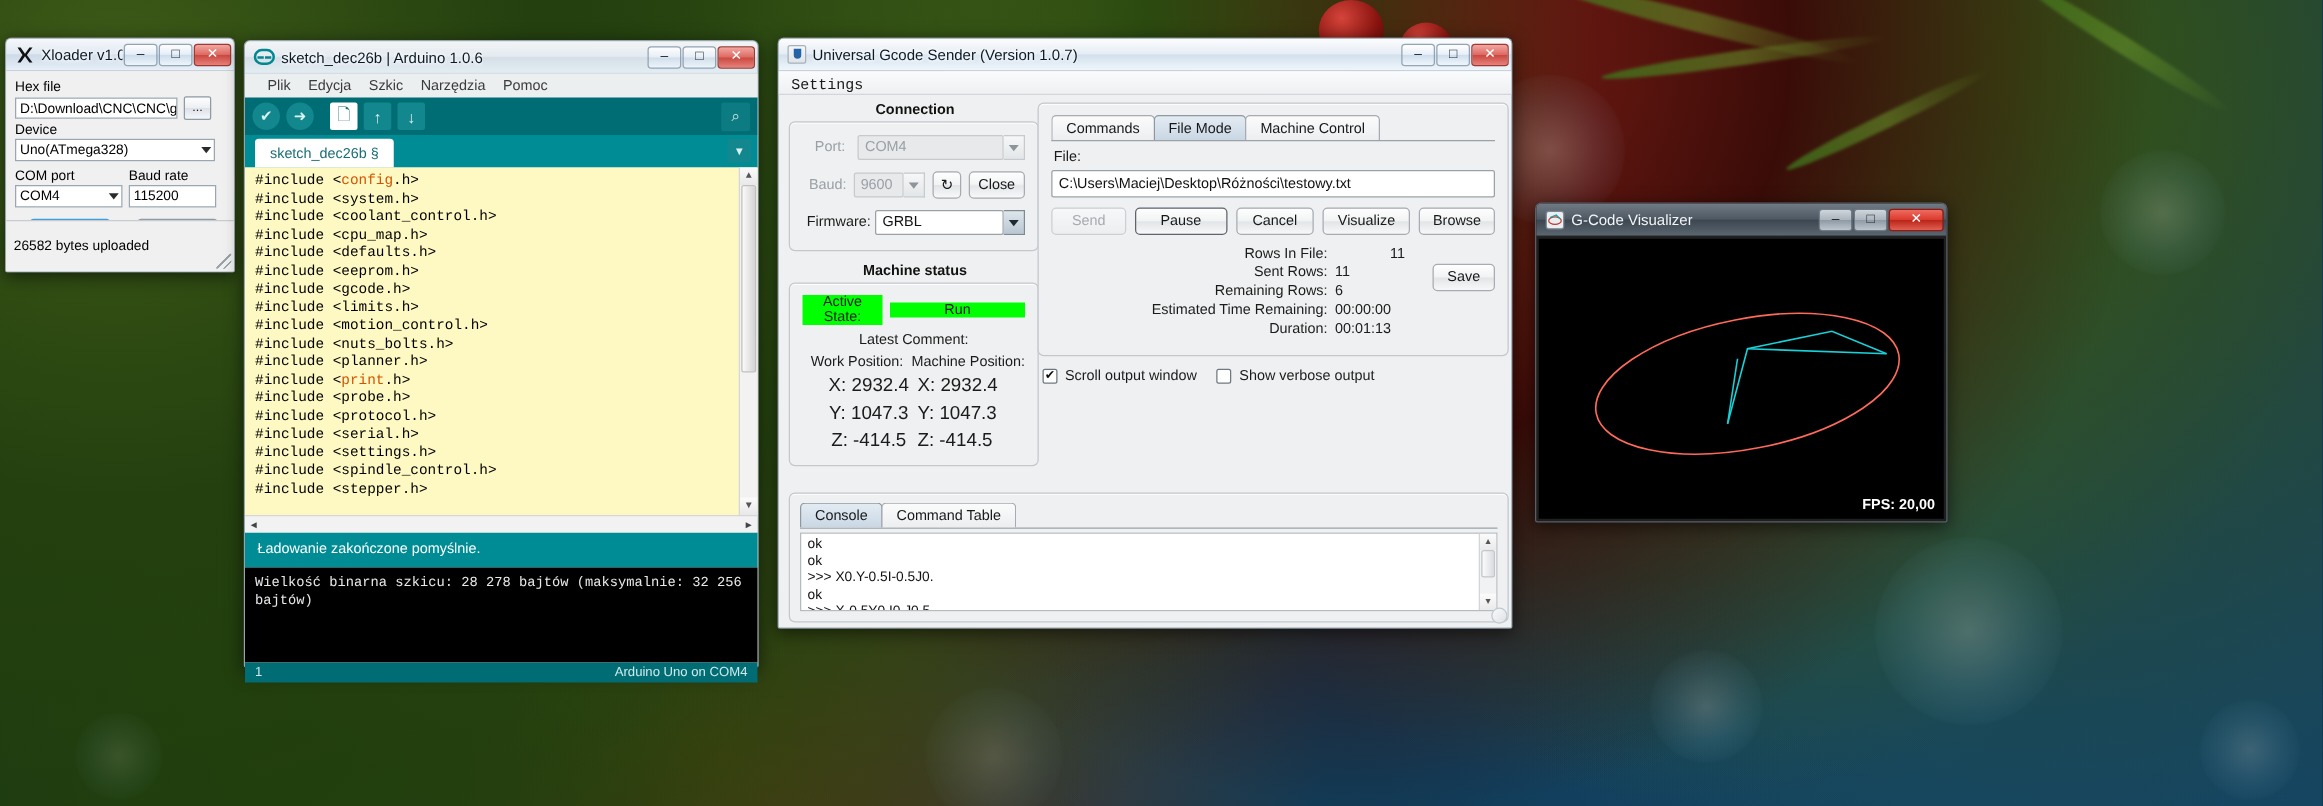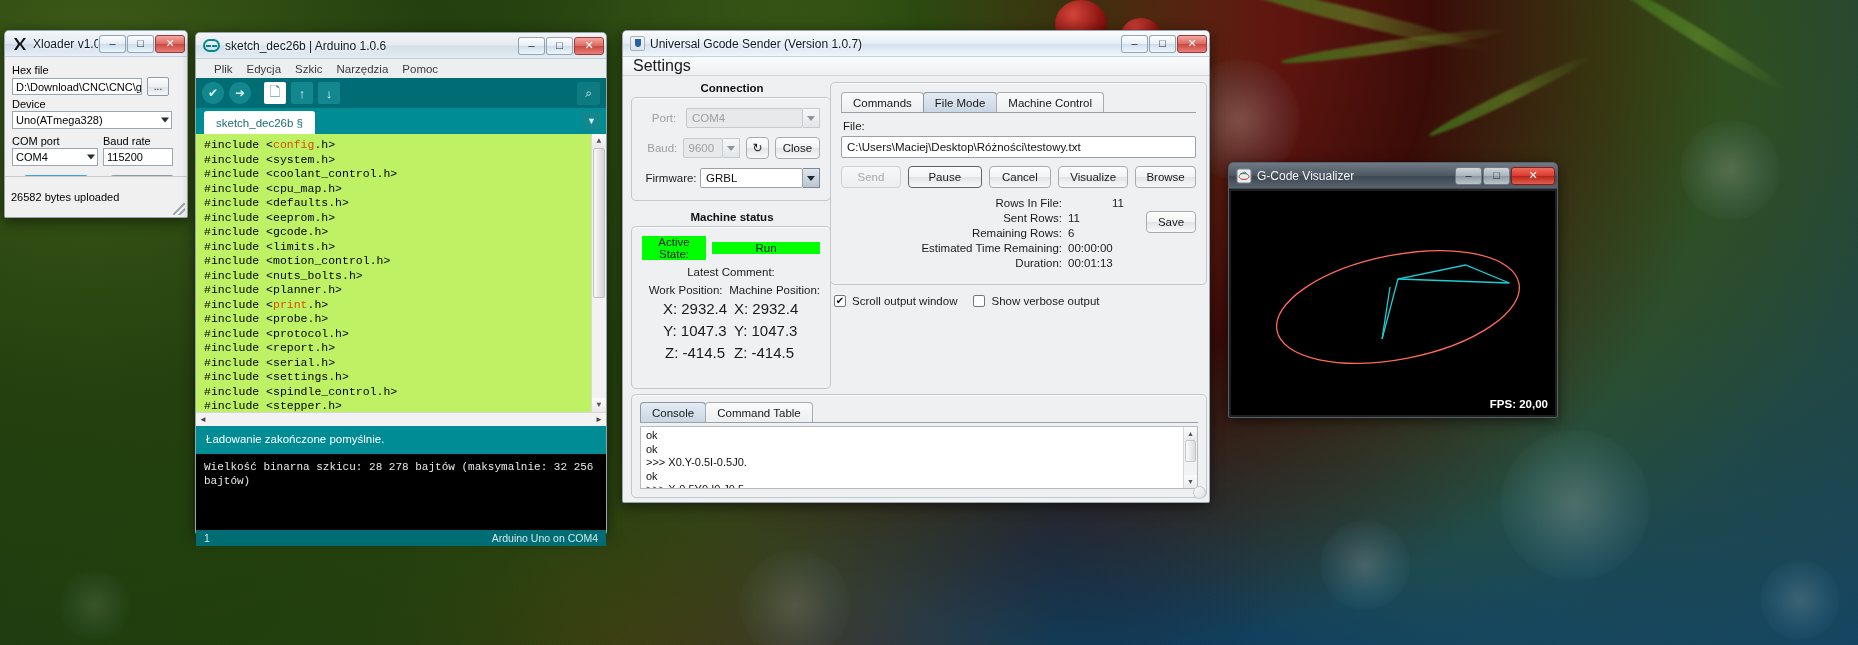--- a/index.html
+++ b/index.html
@@ -151,21 +151,21 @@
   .ard-tab {
     background:#fff; color:#1b6e74; font-size:11.5px;
     padding:4px 12px 4px 12px; border-radius:3px 3px 0 0; height:23px;
     display:flex; align-items:center;
   }
   .ard-tab-arrow {
     position:absolute; right:5px; top:3px; width:19px;height:19px;background:#12878d;border-radius:2px;
     display:flex;align-items:center;justify-content:center;color:#d8f1f2;font-size:9px;
   }
   .ard-code {
-    background:#bef264; position:relative; height:278px; overflow:hidden;
+    background:#fef9c3; position:relative; height:278px; overflow:hidden;
     font-family:"Liberation Mono", monospace; font-size:11.5px; color:#000;
     padding:4px 0 0 8px; line-height:14.5px;
   }
   .ard-code .tok { color:#d35400; }
   .ard-vscroll {
     position:absolute; right:0; top:0; width:15px; bottom:0; background:#f2f2f2; border-left:1px solid #d6d6d6;
   }
   .ard-vscroll .up, .ard-vscroll .dn {
     height:14px; display:flex; align-items:center; justify-content:center; font-size:8px; color:#555;
     background:linear-gradient(to bottom,#fbfbfb,#e8e8e8);
@@ -191,21 +191,21 @@
   .java-icon {
     width:15px;height:15px;border-radius:2px;
     background:linear-gradient(#f4f6f8,#dfe4e9);
     border:1px solid #a8b0b8;
     position:relative; overflow:hidden;
   }
   .java-icon:after {
     content:""; position:absolute; left:4px; top:2px; width:6px;height:8px;
     background:#2563a8; border-radius:0 0 3px 3px;
   }
-  .ugs-menubar { height:19px; background:linear-gradient(#fafbfc,#eef0f2); border-bottom:1px solid #d2d6da; display:flex; align-items:flex-end; padding-left:10px; font-size:16px; color:#1a1a1a;}
+  .ugs-menubar { height:19px; background:linear-gradient(#fafbfc,#eef0f2); border-bottom:1px solid #d2d6da; display:flex; align-items:flex-end; padding-left:10px; font-size:12px; color:#1a1a1a;font-family:Liberation Mono, monospace;}
   .ugs-body { padding:6px 8px; position:relative; height:calc(100% - 45px); }
   .grp-title { font-size:11.5px; font-weight:bold; color:#111; margin:0 0 3px 2px; }
   .grp {
     border:1px solid #c3c8cd; border-radius:5px; background:#eff0f1;
     box-shadow: inset 0 1px 0 #fcfcfc;
   }
   .lblr { font-size:11.5px; color:#1b1b1b; }
   .lbl-dis { color:#9aa0a6; }
   .fld {
     background:#e7e9ea; border:1px solid #c6cacd; border-radius:2px; height:20px;
@@ -381,21 +381,20 @@
         <div>#include &lt;defaults.h&gt;</div>
         <div>#include &lt;eeprom.h&gt;</div>
         <div>#include &lt;gcode.h&gt;</div>
         <div>#include &lt;limits.h&gt;</div>
         <div>#include &lt;motion_control.h&gt;</div>
         <div>#include &lt;nuts_bolts.h&gt;</div>
         <div>#include &lt;planner.h&gt;</div>
         <div>#include &lt;<span class="tok">print</span>.h&gt;</div>
         <div>#include &lt;probe.h&gt;</div>
         <div>#include &lt;protocol.h&gt;</div>
-        <div>#include &lt;report.h&gt;</div>
         <div>#include &lt;serial.h&gt;</div>
         <div>#include &lt;settings.h&gt;</div>
         <div>#include &lt;spindle_control.h&gt;</div>
         <div>#include &lt;stepper.h&gt;</div>
       </div>
     <div class="ard-vscroll">
       <div class="up">▲</div>
       <div class="thumb"></div>
       <div class="dn">▼</div>
     </div>
@@ -463,21 +462,21 @@
           <div style="display:flex;flex:1">
             <div class="fld white" style="flex:1">GRBL</div>
             <div class="combo-arrow on">
                 <i></i>
               </div>
           </div>
         </div>
       </div>
 
       <div class="grp-title" style="margin-top:10px">Machine status</div>
-      <div class="grp" style="padding:9px 10px 22px 10px">
+      <div class="grp" style="padding:9px 10px 6px 10px">
         <div style="display:flex;align-items:center;margin-bottom:6px">
           <span class="lblr hl-green">Active State:</span>
           <span class="lblr hl-green" style="margin-left:6px;min-width:108px">Run</span>
         </div>
         <div class="lblr" style="margin-bottom:6px">Latest Comment:</div>
         <div style="display:flex;margin-bottom:4px">
           <span class="lblr nowrap" style="width:92px">Work Position:</span>
           <span class="lblr nowrap">Machine Position:</span>
         </div>
         <div id="axes-rows">

